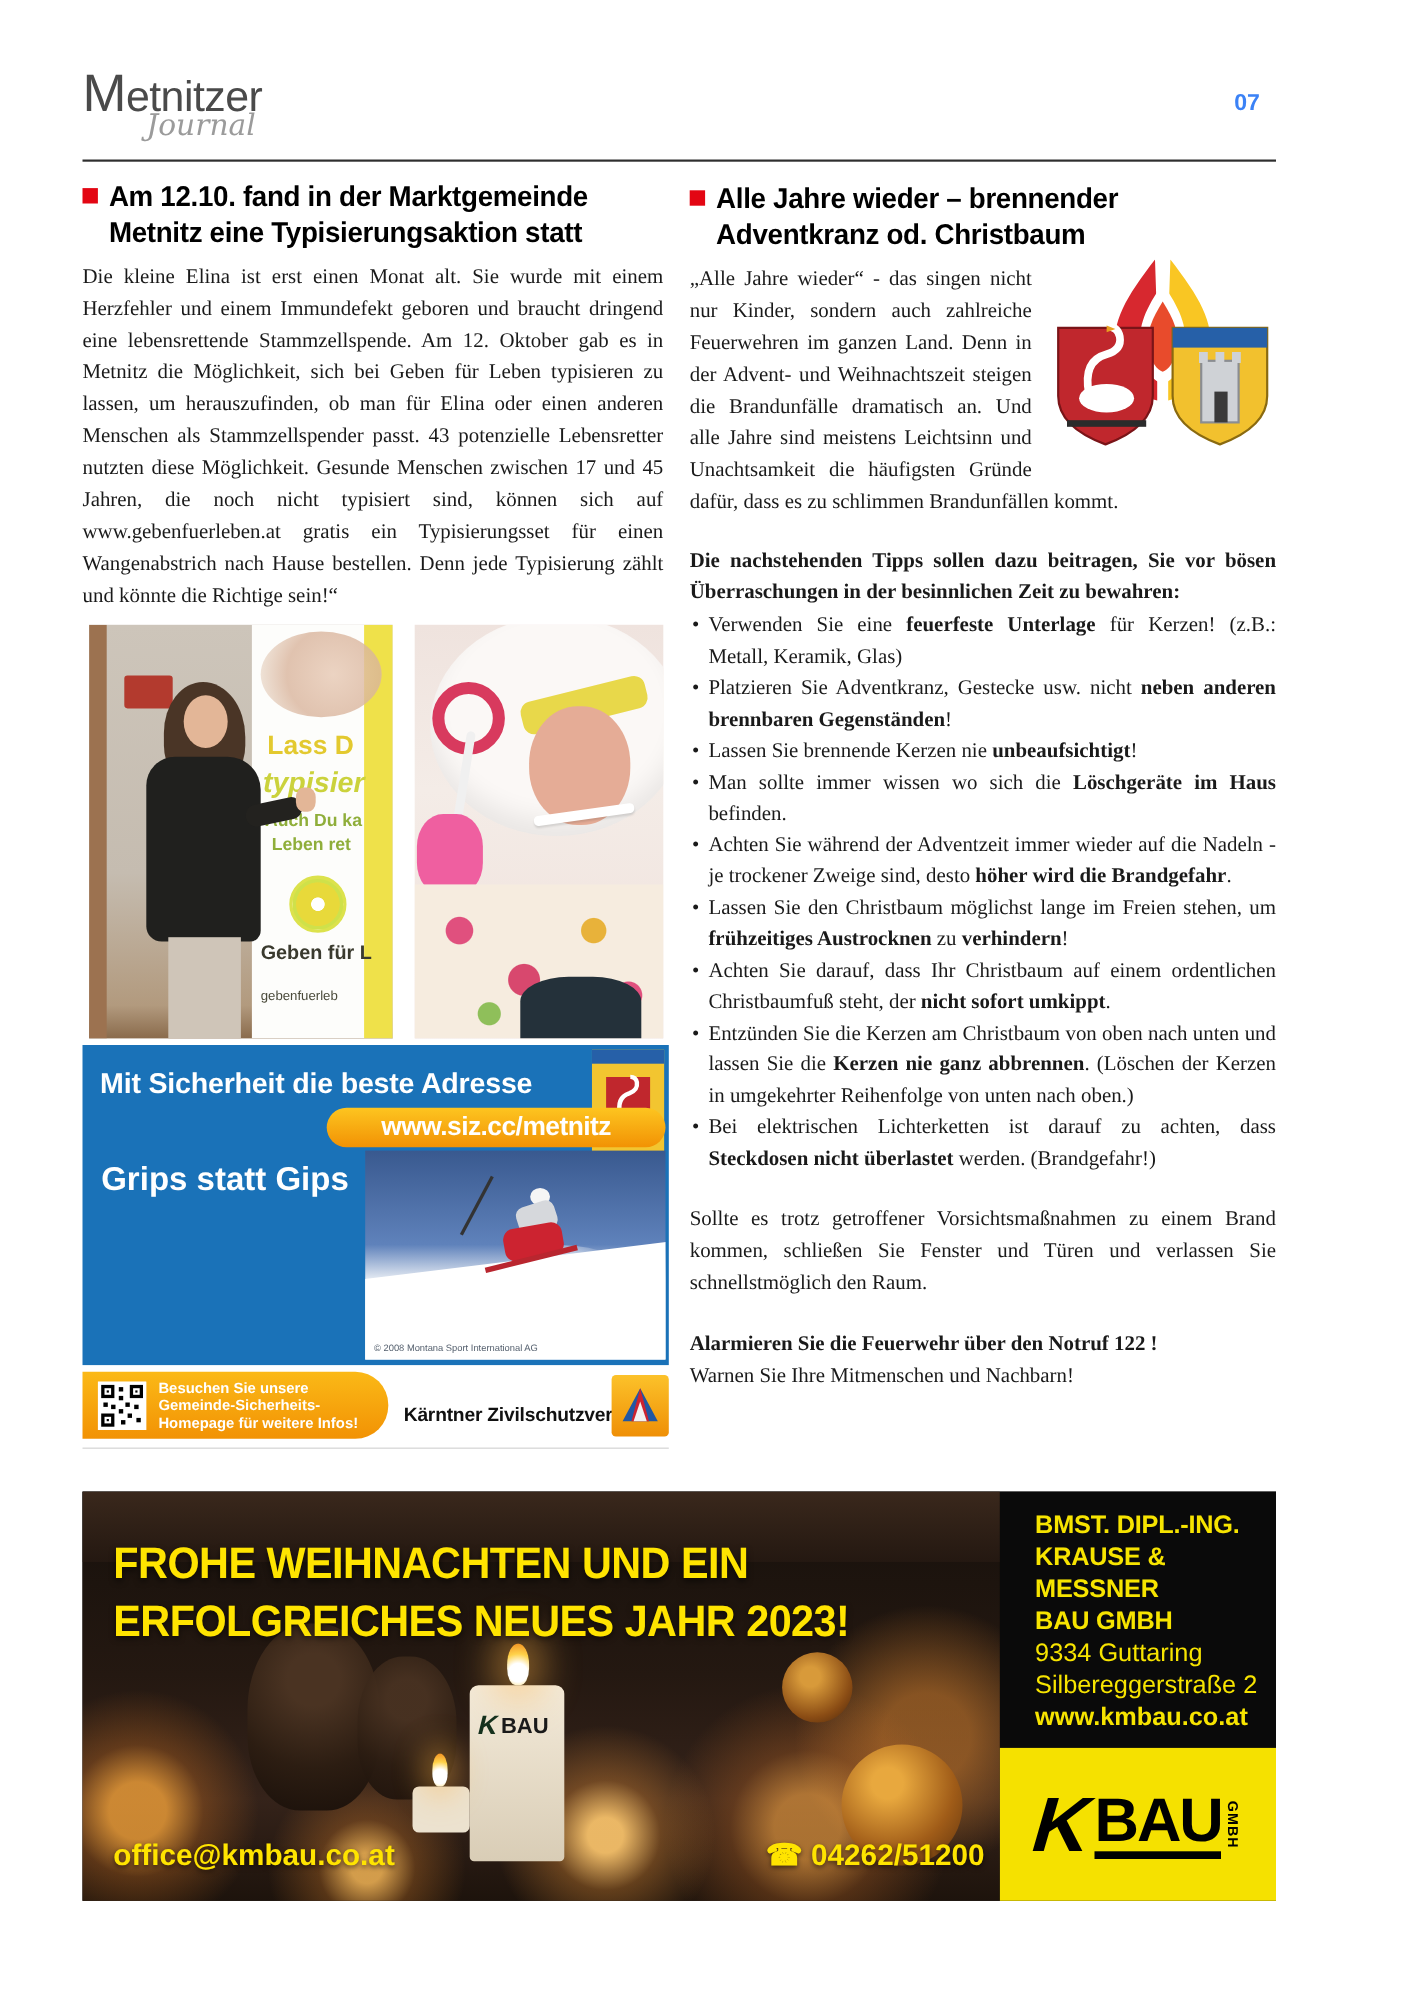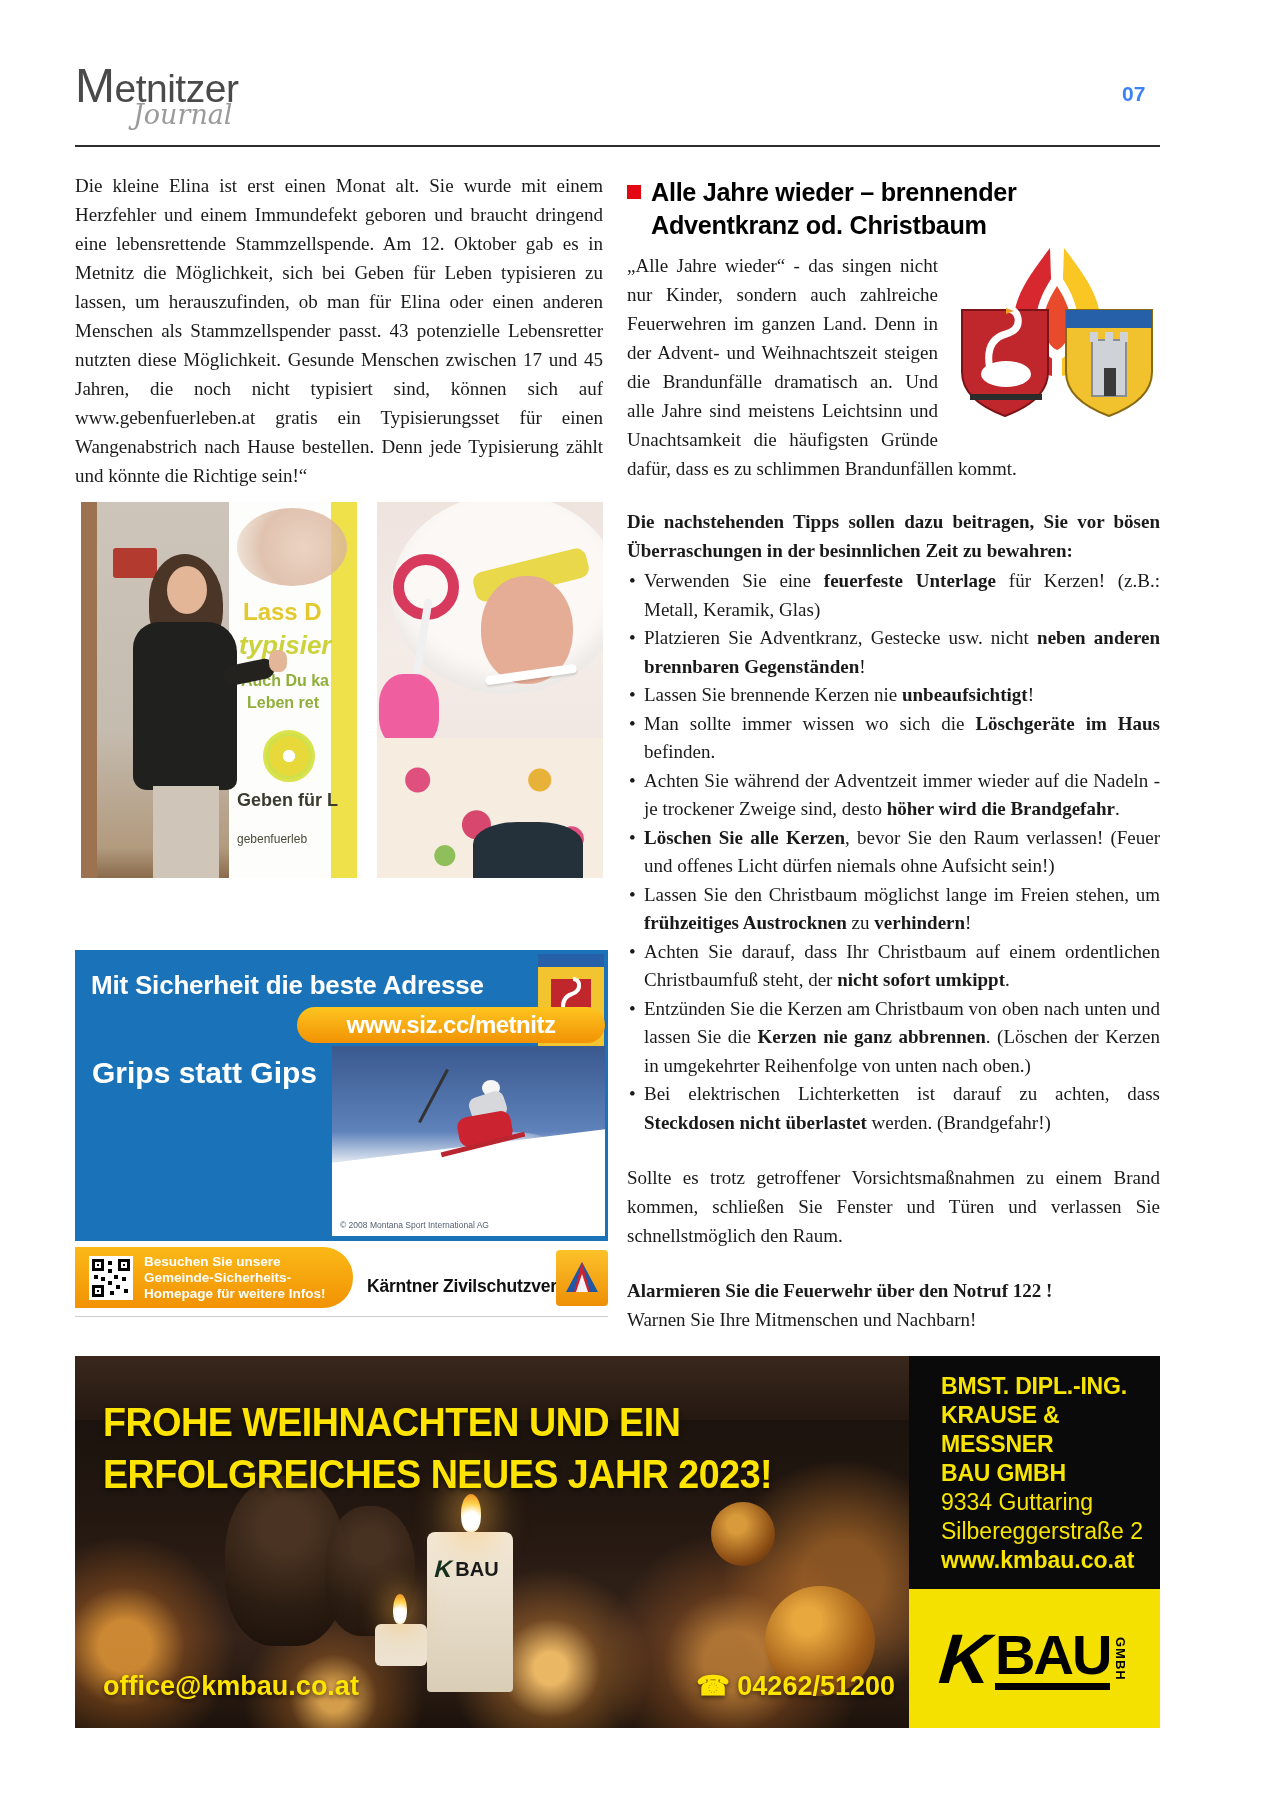--- a/index.html
+++ b/index.html
@@ -17,21 +17,21 @@
   .header-rule{position:absolute;left:75px;top:145px;width:1085px;height:2px;background:#2e2e2e;}
 
   
   .headline{position:relative;margin:0;padding-left:24px;font-family:"Liberation Sans",sans-serif;
             font-weight:bold;font-size:26px;line-height:33px;color:#000;letter-spacing:-0.3px;}
   .red-sq{position:absolute;left:0;top:9px;width:14px;height:14px;}
   .hl-line{display:block;transform:scaleX(.97);transform-origin:left;}
 
   
   .col-left{position:absolute;left:75px;top:162px;width:528px;}
-  .col-right{position:absolute;left:627px;top:176px;width:533px;}
+  .col-right{position:absolute;left:627px;top:164px;width:533px;}
   .body-text{margin:9px 0 0 0;font-size:19px;line-height:29px;text-align:justify;}
 
   
   .photo-row{margin-top:12px;height:376px;position:relative;}
   .photo{position:absolute;top:0;height:376px;overflow:hidden;}
   .photo-woman{left:6px;width:276px;background:linear-gradient(180deg,#cdc5ba 0%,#c5bcb0 60%,#b29a7e 92%,#8a6b4c 100%);}
   .pw-frame{position:absolute;left:0;top:0;width:16px;height:100%;background:#9c7250;}
   .pw-redbox{position:absolute;left:32px;top:46px;width:44px;height:30px;background:#b33a2e;border-radius:3px;}
   .pw-redtag{position:absolute;left:58px;top:168px;width:20px;height:46px;background:#c0392b;}
   .pw-banner{position:absolute;right:0;top:0;width:128px;height:100%;background:#fdfdfb;}
@@ -166,20 +166,25 @@
 <div class="page">
 
   <div class="masthead">
     <div class="masthead-title">Metnitzer</div>
     <div class="masthead-sub">Journal</div>
   </div>
   <div class="page-num">07</div>
   <div class="header-rule"></div>
 
   <div class="col-left">
+    <h1 class="headline">
+      <span class="red-sq" style="background: rgb(227, 6, 19);"></span>
+      <span class="hl-line">Am 12.10. fand in der Marktgemeinde</span>
+      <span class="hl-line">Metnitz eine Typisierungsaktion statt</span>
+    </h1>
     <p class="body-text">Die kleine Elina ist erst einen Monat alt. Sie wurde mit einem Herzfehler und einem Immundefekt geboren und braucht dringend eine lebensrettende Stammzellspende. Am 12. Oktober gab es in Metnitz die Möglichkeit, sich bei Geben für Leben typisieren zu lassen, um herauszufinden, ob man für Elina oder einen anderen Menschen als Stammzellspender passt. 43 potenzielle Lebensretter nutzten diese Möglichkeit. Gesunde Menschen zwischen 17 und 45 Jahren, die noch nicht typisiert sind, können sich auf www.gebenfuerleben.at gratis ein Typisierungsset für einen Wangenabstrich nach Hause bestellen. Denn jede Typisierung zählt und könnte die Richtige sein!“</p>
 
     <div class="photo-row">
       <div class="photo photo-woman">
         <div class="pw-frame"></div>
         <div class="pw-redbox"></div>
         <div class="pw-redtag"></div>
         <div class="pw-banner">
           <div class="pw-banner-edge"></div>
           <div class="pw-banner-photo"></div>
@@ -308,21 +313,20 @@
       </svg>
     </div>
     <p class="body-text" style="margin-top:9px;">„Alle Jahre wieder“ - das singen nicht nur Kinder, sondern auch zahlreiche Feuerwehren im ganzen Land. Denn in der Advent- und Weihnachtszeit steigen die Brandunfälle dramatisch an. Und alle Jahre sind meistens Leichtsinn und Unachtsamkeit die häufigsten Gründe dafür, dass es zu schlimmen Brandunfällen kommt.</p>
     <p class="tips-intro">Die nachstehenden Tipps sollen dazu beitragen, Sie vor bösen Überraschungen in der besinnlichen Zeit zu bewahren:</p>
     <ul class="tips-list">
         <li><span>Verwenden Sie eine </span><span class="b">feuerfeste Unterlage</span><span> für Kerzen! (z.B.: Metall, Keramik, Glas)</span></li>
         <li><span>Platzieren Sie Adventkranz, Gestecke usw. nicht </span><span class="b">neben anderen brennbaren Gegenständen</span><span>!</span></li>
         <li><span>Lassen Sie brennende Kerzen nie </span><span class="b">unbeaufsichtigt</span><span>!</span></li>
         <li><span>Man sollte immer wissen wo sich die </span><span class="b">Löschgeräte im Haus</span><span> befinden.</span></li>
         <li><span>Achten Sie während der Adventzeit immer wieder auf die Nadeln - je trockener Zweige sind, desto </span><span class="b">höher wird die Brandgefahr</span><span>.</span></li>
-        <li><span class="b">Löschen Sie alle Kerzen</span><span>, bevor Sie den Raum verlassen! (Feuer und offenes Licht dürfen niemals ohne Aufsicht sein!)</span></li>
         <li><span>Lassen Sie den Christbaum möglichst lange im Freien stehen, um </span><span class="b">frühzeitiges Austrocknen</span><span> zu </span><span class="b">verhindern</span><span>!</span></li>
         <li><span>Achten Sie darauf, dass Ihr Christbaum auf einem ordentlichen Christbaumfuß steht, der </span><span class="b">nicht sofort umkippt</span><span>.</span></li>
         <li><span>Entzünden Sie die Kerzen am Christbaum von oben nach unten und lassen Sie die </span><span class="b">Kerzen nie ganz abbrennen</span><span>. (Löschen der Kerzen in umgekehrter Reihenfolge von unten nach oben.)</span></li>
         <li><span>Bei elektrischen Lichterketten ist darauf zu achten, dass </span><span class="b">Steckdosen nicht überlastet</span><span> werden. (Brandgefahr!)</span></li>
       </ul>
     <p class="closing">Sollte es trotz getroffener Vorsichtsmaßnahmen zu einem Brand kommen, schließen Sie Fenster und Türen und verlassen Sie schnellstmöglich den Raum.</p>
     <p class="alarm">
       <span class="b">Alarmieren Sie die Feuerwehr über den Notruf 122 !</span><br>
       <span>Warnen Sie Ihre Mitmenschen und Nachbarn!</span>
     </p>

